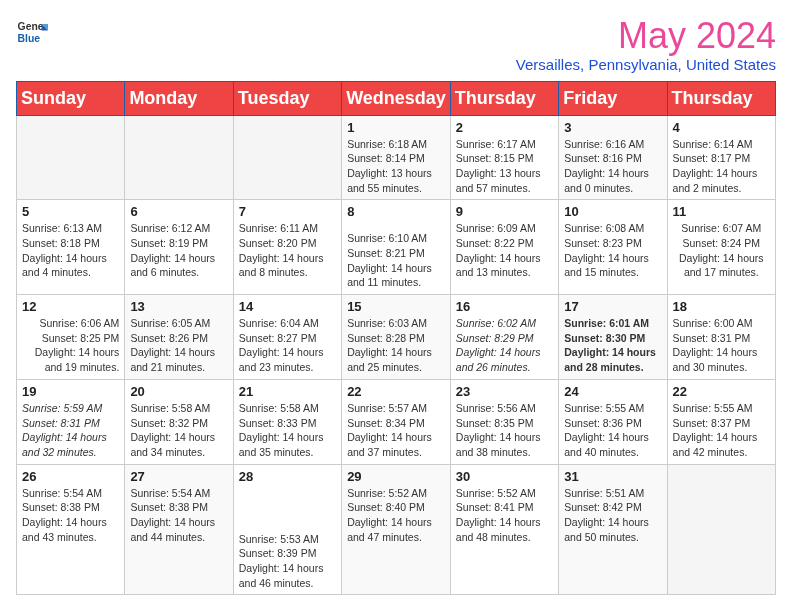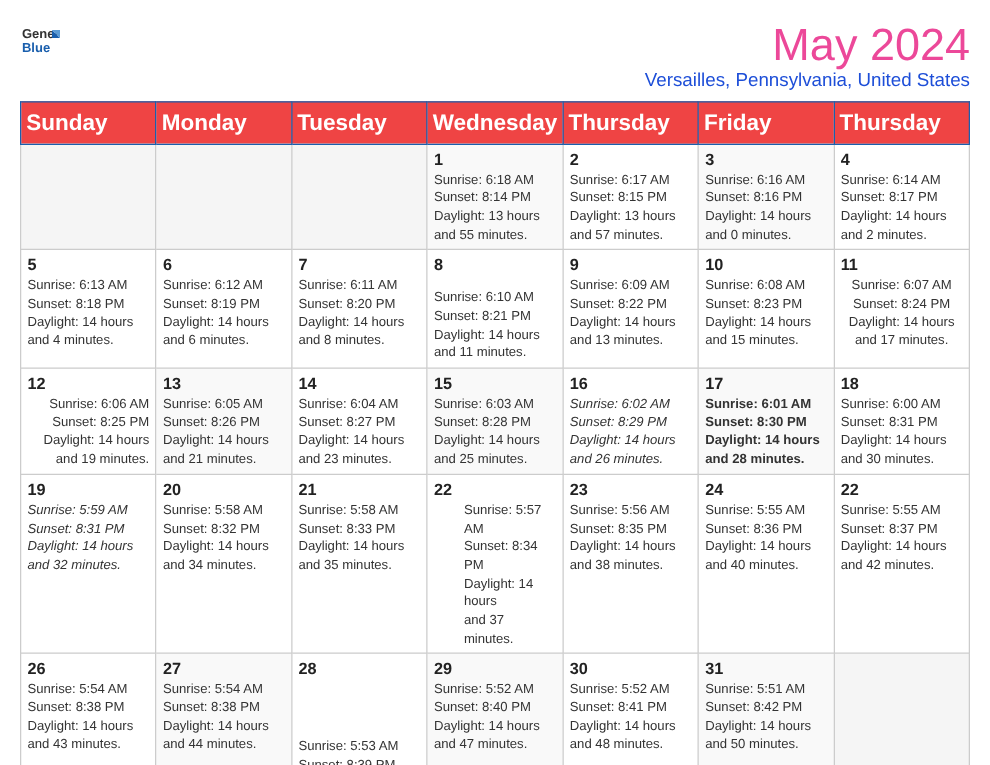--- a/index.html
+++ b/index.html
@@ -266,21 +266,21 @@
         </td>
         <td>
           <span class="day-number">21</span>
           <div class="day-info" style="white-space: pre-line;">Sunrise: 5:58 AM
 Sunset: 8:33 PM
 Daylight: 14 hours
 and 35 minutes.</div>
         </td>
         <td>
           <span class="day-number">22</span>
-          <div class="day-info" style="white-space: pre-line; margin-left: 24px;">Sunrise: 5:57 AM
+          <div class="day-info" style="white-space: pre-line;">Sunrise: 5:57 AM
 Sunset: 8:34 PM
 Daylight: 14 hours
 and 37 minutes.</div>
         </td>
         <td>
           <span class="day-number">23</span>
           <div class="day-info" style="white-space: pre-line;">Sunrise: 5:56 AM
 Sunset: 8:35 PM
 Daylight: 14 hours
 and 38 minutes.</div>

